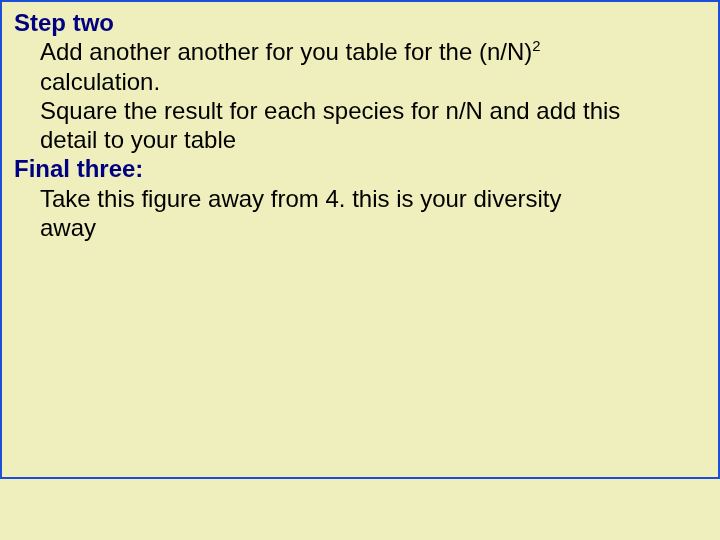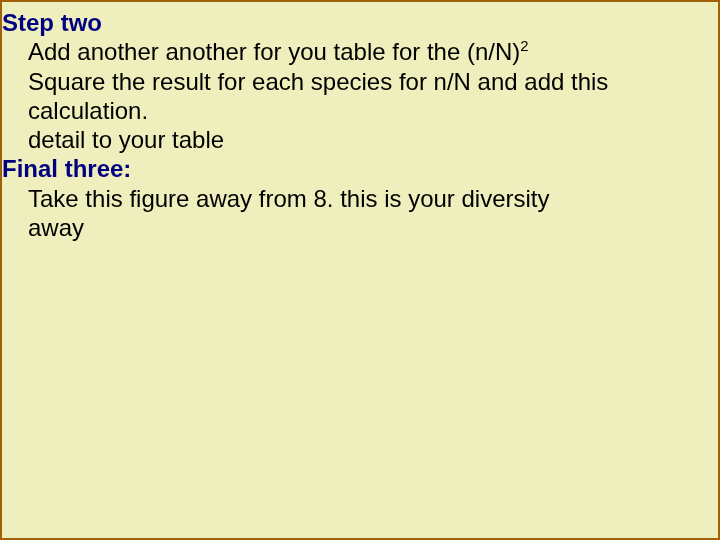--- a/index.html
+++ b/index.html
@@ -12,23 +12,23 @@
   body {
     background: #efefbd;
     font-family: Arial, Helvetica, sans-serif;
     font-size: 24px;
     line-height: 1.22;
     color: #000;
   }
   .page {
     box-sizing: border-box;
     width: 720px;
-    height: 540px;
-    border: 2px solid #a16207;
-    padding: 6px 10px 10px 0;
+    height: 479px;
+    border: 2px solid #1d4ed8;
+    padding: 6px 10px 10px 12px;
   }
   sup {
     font-size: 0.62em;
     vertical-align: super;
     line-height: 0;
   }
   .heading {
     font-weight: bold;
     color: #000080;
   }
@@ -37,26 +37,26 @@
   }
 </style>
 </head>
 <body>
 
 <div class="page">
 
   <div class="heading">Step two</div>
   <div class="indent">
     <div><span>Add another another for you table for the (n/N)</span><sup>2</sup></div>
+    <div>calculation.</div>
     <div>Square the result for each species for n/N and add this</div>
-    <div>calculation.</div>
     <div>detail to your table</div>
   </div>
 
   <div class="heading">Final three:</div>
 
   <div class="indent">
-    <div>Take this figure away from 8. this is your diversity</div>
+    <div>Take this figure away from 4. this is your diversity</div>
     <div>away</div>
   </div>
 
 
 </div>
 
 </body></html>

